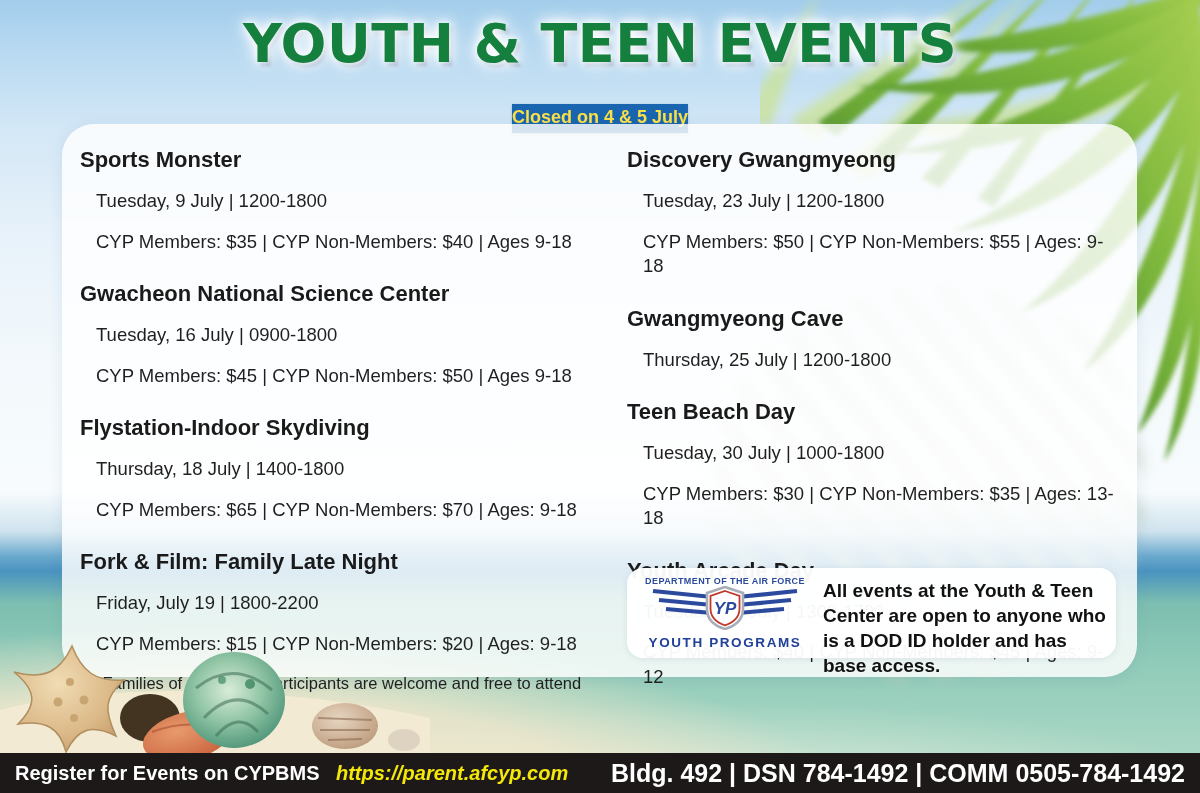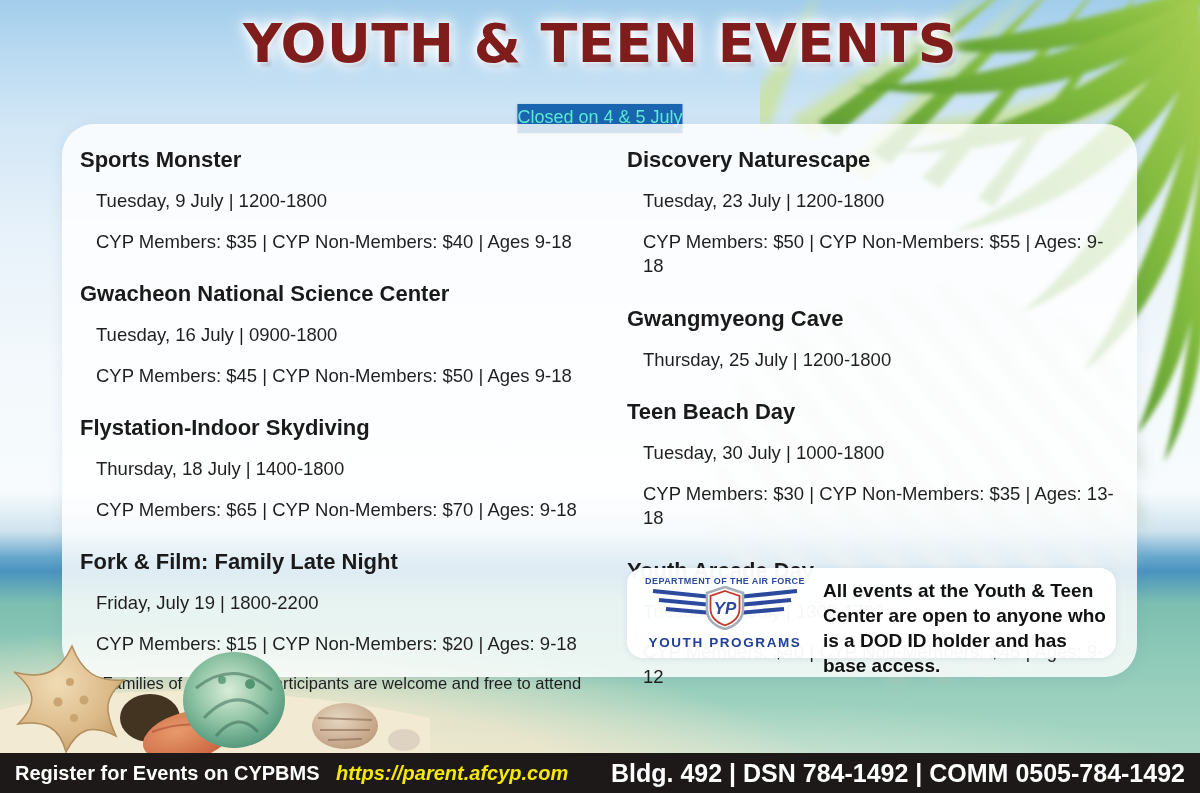--- a/index.html
+++ b/index.html
@@ -33,21 +33,21 @@
 
   
   .title{
     position:absolute;top:12px;left:0;width:100%;text-align:center;
     font-family:"DejaVu Sans",sans-serif;font-weight:bold;font-size:54px;
     letter-spacing:0.5px;
     text-shadow:0 0 7px #fff,0 0 14px #fff,0 0 20px rgba(255,255,255,.9),3px 4px 3px rgba(30,30,80,.28);
   }
   .closed-badge{
     position:absolute;top:104px;left:50%;transform:translateX(-50%);
-    color:#5eead4;font-size:18px;font-weight:normal;white-space:nowrap;
+    color:#fde047;font-size:18px;font-weight:bold;white-space:nowrap;
     padding:3px 0 5px;box-shadow:0 1px 3px rgba(0,40,90,.25);
   }
 
   
   .card{
     position:absolute;left:62px;top:124px;width:1075px;height:553px;
     background:rgba(255,255,255,.82);border-radius:32px;
     box-shadow:0 2px 14px rgba(70,110,150,.12);
   }
   .cols{
@@ -125,21 +125,21 @@
     <path d="M438,-2 C335,44 225,84 95,86 C235,110 355,78 440,16 Z"></path>
     <path d="M440,6 C342,84 242,134 132,152 C262,158 372,108 442,34 Z"></path>
     <path d="M442,16 C362,122 282,192 192,232 C312,212 392,142 444,52 Z"></path>
     <path d="M444,34 C392,162 332,252 262,312 C362,272 422,182 446,74 Z"></path>
     <path d="M446,64 C412,202 372,302 322,372 C402,312 437,212 448,104 Z"></path>
     <path d="M448,104 C432,244 407,354 377,434 C437,364 450,244 450,144 Z"></path>
     <path d="M450,160 C440,280 424,380 404,462 C446,392 452,280 452,190 Z"></path>
   </g>
 </svg>
 
-<div class="title" style="color:#7f1d1d;">YOUTH &amp; TEEN EVENTS</div>
+<div class="title" style="color:#15803d;">YOUTH &amp; TEEN EVENTS</div>
 <div class="closed-badge" style="background:#1965af;">Closed on 4 &amp; 5 July</div>
 
 <div class="card">
   <div class="cols">
     <div>
       <div class="event">
         <h3>Sports Monster</h3>
         <p>Tuesday, 9 July | 1200-1800</p>
         <p>CYP Members: $35 | CYP Non-Members: $40 | Ages 9-18</p>
       </div>
@@ -155,21 +155,21 @@
       </div>
       <div class="event">
         <h3>Fork &amp; Film: Family Late Night</h3>
         <p>Friday, July 19 | 1800-2200</p>
         <p>CYP Members: $15 | CYP Non-Members: $20 | Ages: 9-18</p>
         <p class="note">*Families of registered participants are welcome and free to attend</p>
       </div>
     </div>
     <div>
       <div class="event">
-        <h3>Discovery Naturescape</h3>
+        <h3>Discovery Gwangmyeong</h3>
         <p>Tuesday, 23 July | 1200-1800</p>
         <p>CYP Members: $50 | CYP Non-Members: $55 | Ages: 9-18</p>
       </div>
       <div class="event">
         <h3>Gwangmyeong Cave</h3>
         <p>Thursday, 25 July | 1200-1800</p>
       </div>
       <div class="event">
         <h3>Teen Beach Day</h3>
         <p>Tuesday, 30 July | 1000-1800</p>

